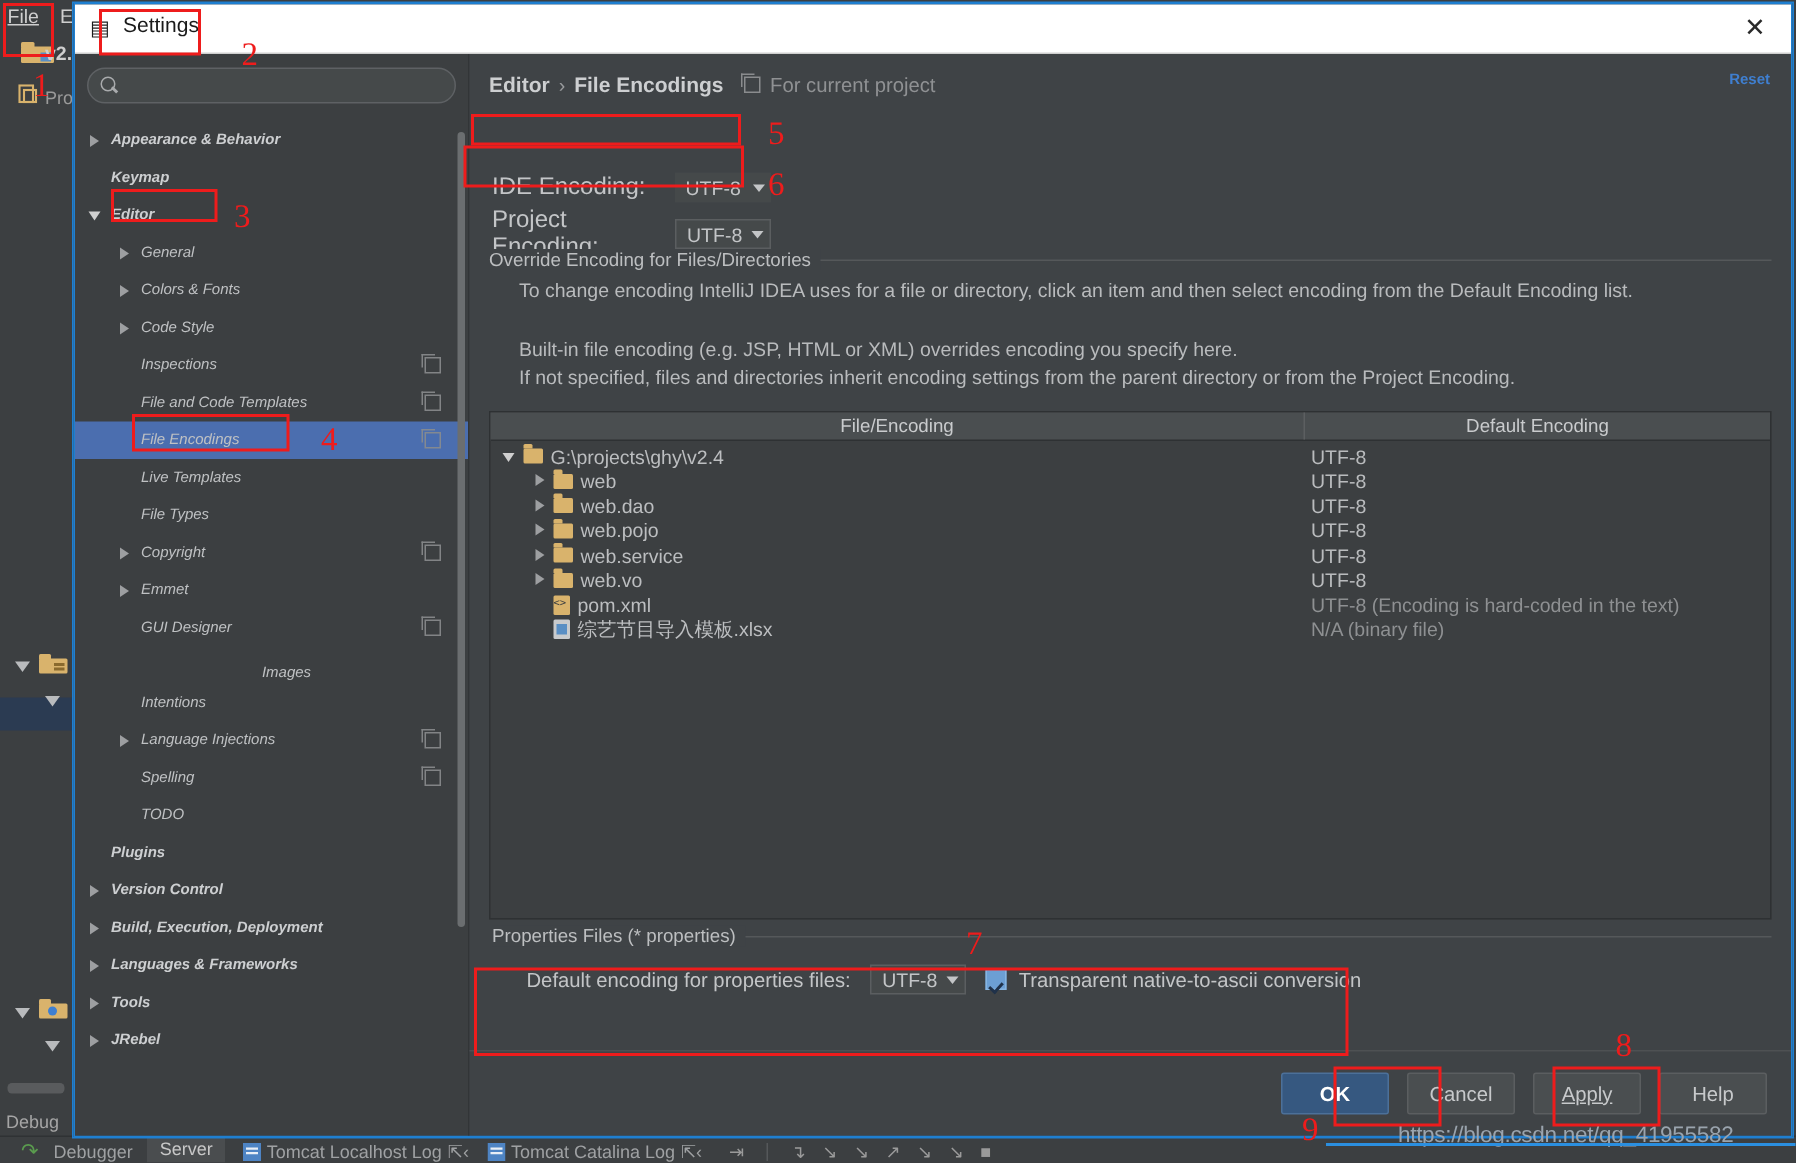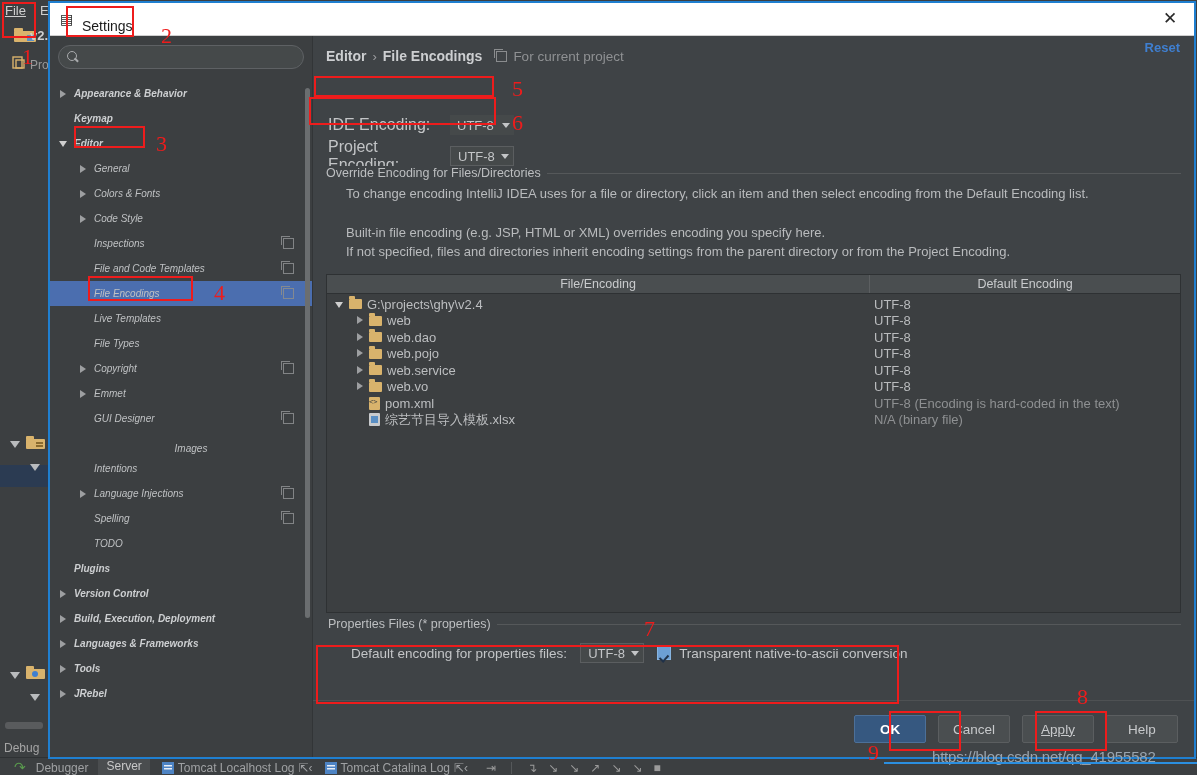--- a/index.html
+++ b/index.html
@@ -64,21 +64,21 @@
   #dialog-titlebar {
     height:33px; background:#ffffff; position:relative;
     border-bottom:1px solid #cfcfcf;
   }
   #dialog-title-icon {
     position:absolute; left:10px; top:8px; width:16px; height:16px;
     color:#1c1c1c; font-size:14px; font-weight:bold; line-height:16px;
     font-family:"DejaVu Sans", sans-serif;
   }
   #dialog-title-text {
-    position:absolute; left:32px; top:15px; font-size:14px; color:#1a1a1a;
+    position:absolute; left:32px; top:5px; font-size:14px; color:#1a1a1a;
     font-family:"Liberation Sans", sans-serif;
   }
   #dialog-close {
     position:absolute; right:14px; top:6px; width:20px; height:20px;
     color:#2a2a2a; font-size:17px; line-height:20px; text-align:center; cursor:pointer;
   }
 
   #dialog-body { position:absolute; left:0; top:33px; right:0; bottom:0; display:flex; }
 
   
@@ -147,21 +147,21 @@
   #breadcrumb-row .bc-sep { color:#9a9c9e; font-size:13px; }
   #breadcrumb-row .bc-proj-icon {
     width:11px; height:11px; border:1px solid #8a8c8e; position:relative; margin-left:8px;
   }
   #breadcrumb-row .bc-proj-icon::before {
     content:''; position:absolute; left:-3px; top:-3px; width:8px; height:8px;
     border:1px solid #8a8c8e; border-right:none; border-bottom:none;
   }
   #breadcrumb-row .bc-proj-label { color:#8f9193; font-size:13.5px; }
   #reset-link {
-    position:absolute; right:14px; top:4px; color:#3f7fd0; font-size:13px;
+    position:absolute; right:14px; top:12px; color:#3f7fd0; font-size:10px;
     font-weight:bold; cursor:pointer;
   }
 
   .enc-row { position:absolute; display:flex; align-items:center; }
   #ide-enc-row { left:15px; top:79px; }
   #proj-enc-row { left:15px; top:102px; }
   .enc-label { font-size:16px; color:#c3c5c7; width:122px; }
   .combo {
     height:20px; min-width:64px; background:#45494a; border:1px solid #5b5e60;
     display:flex; align-items:center; justify-content:space-between;

